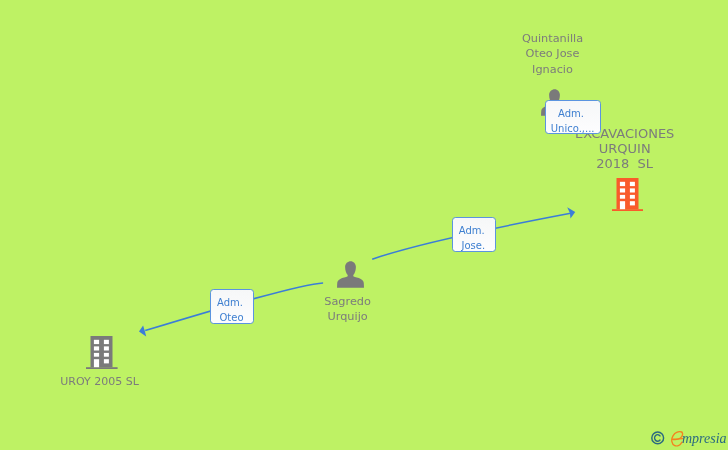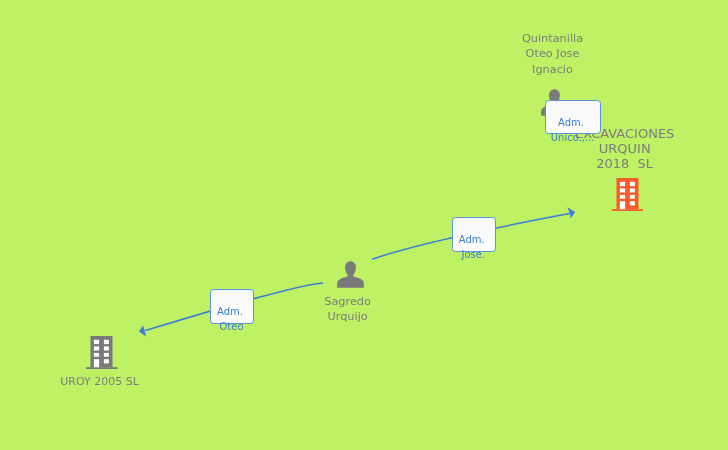--- a/index.html
+++ b/index.html
@@ -7,21 +7,21 @@
   body{width:728px;height:450px;overflow:hidden;position:relative;
        font-family:"DejaVu Sans",sans-serif;-webkit-font-smoothing:antialiased;}
   #stage{position:absolute;left:0;top:0;width:728px;height:450px;background:#bef264;}
   #edges{position:absolute;left:0;top:0;width:728px;height:450px;}
   .node{position:absolute;}
   .node .icon{position:absolute;}
   .label{position:absolute;text-align:center;color:#7c7c7c;}
   .label-line{display:block;white-space:pre;}
   .edge-label{position:absolute;box-sizing:border-box;border:1.4px solid #5b94e0;border-radius:3.5px;
               background:linear-gradient(#f6f7f8,#fdfdfe);color:#3e7fd0;font-size:10px;line-height:14.8px;
-              text-align:center;padding-top:15px;text-indent:-1px;}
+              text-align:center;padding-top:6px;text-indent:-1px;}
   .edge-label .el-line{display:block;white-space:pre;}
   .edge-label .el-line:first-child{padding-right:3.2px;}
   #footer{position:absolute;}
 </style>
 </head>
 <body>
 
 <div id="stage">
 
   <svg id="edges" viewBox="0 0 728 450">
@@ -107,14 +107,29 @@
   </div>
   <div class="edge-label" style="left:451.7px;top:217.0px;width:44.2px;height:34.5px;">
     <span class="el-line">Adm.</span>
     <span class="el-line">Jose.</span>
   </div>
   <div class="edge-label" style="left:209.6px;top:289.0px;width:44.9px;height:34.5px;">
     <span class="el-line">Adm.</span>
     <span class="el-line">Oteo</span>
   </div>
 
+  <div id="footer" style="left:650px;top:430px;width:78px;height:18px;">
+    <svg style="position:absolute;left:1.2px;top:1.4px;width:13.4px;height:13.8px;" viewBox="0 0 13.4 13.8">
+      <circle cx="6.7" cy="6.9" r="5.9" fill="none" stroke="#2b6a80" stroke-width="1.45"></circle>
+      <path d="M9.0 4.9 a 3.0 3.3 0 1 0 0 4.1" fill="none" stroke="#2b6a80" stroke-width="1.45" stroke-linecap="round"></path>
+    </svg>
+    <svg style="position:absolute;left:21.2px;top:0.6px;width:13.2px;height:16px;" viewBox="0 0 13.2 16">
+      <g fill="none" stroke="#f4821f" stroke-width="1.35" stroke-linecap="round">
+        <path d="M10.9 1.2 C 8.2 -0.2 4.0 1.3 2.0 4.8 C -0.2 8.6 0.6 13.2 3.8 14.6 C 6.3 15.7 9.4 14.0 11.0 11.2"></path>
+        <path d="M10.9 1.2 C 12.3 2.6 11.6 5.4 9.4 7.0 C 7.6 8.3 5.0 8.9 2.3 8.5"></path>
+        <path d="M1.0 8.3 L 11.8 7.6"></path>
+      </g>
+    </svg>
+    <span style="position:absolute;left:32px;top:2.3px;font-family:'Liberation Serif',serif;font-style:italic;
+                 font-size:14px;line-height:14px;color:#2b6a80;">mpresia</span>
+  </div>
 
 </div>
 
 </body></html>

